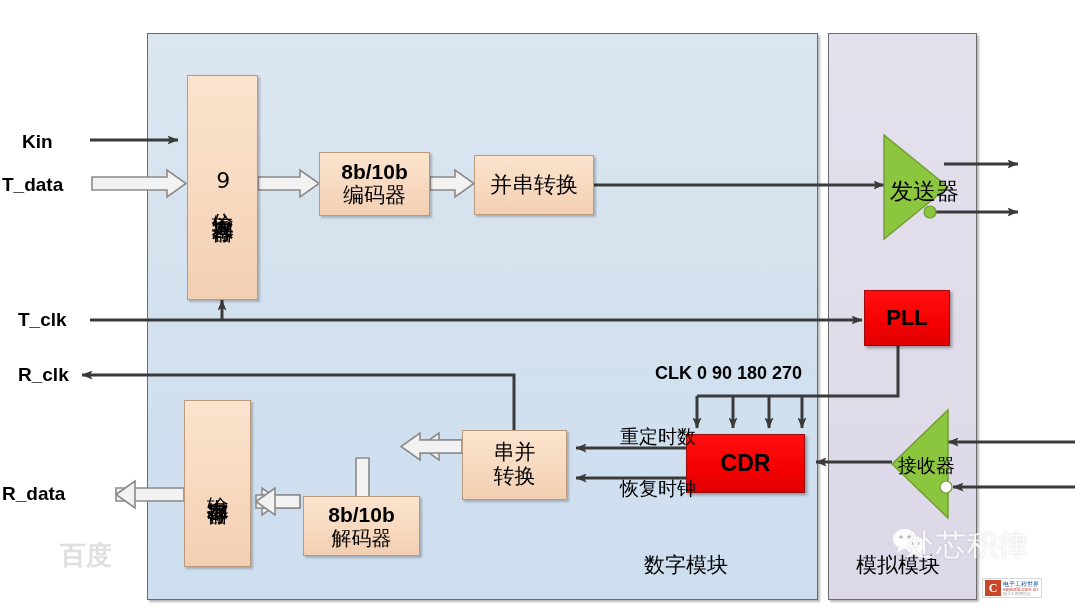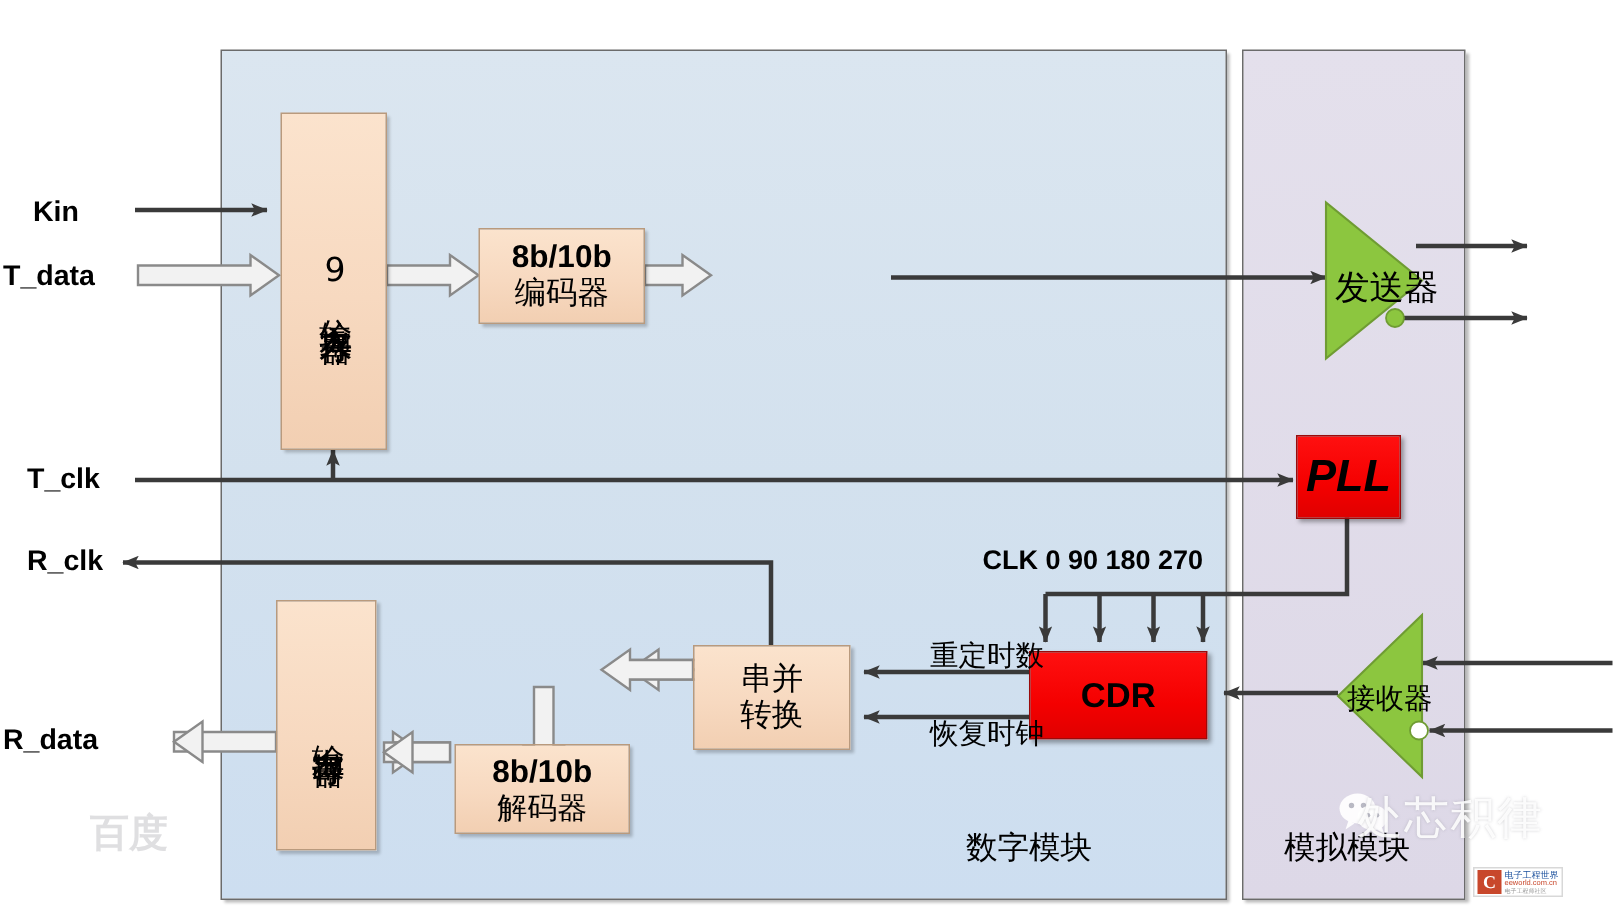--- a/index.html
+++ b/index.html
@@ -226,22 +226,25 @@
     </g>
   </svg>
 
   <div class="box vert-box" id="blk-input-register" style="left:187px; top:75px; width:71px; height:225px; font-size:22px;">9位输入寄存器</div>
 
   <div class="box" id="blk-encoder" style="left:319px; top:152px; width:111px; height:64px; font-size:21px;">
     <span class="line" style="font-weight:bold;font-family:'Liberation Sans',sans-serif;">8b/10b</span>
     <span class="line">编码器</span>
   </div>
 
-
-  <div class="redbox" id="blk-pll" style="left:864px; top:290px; width:70px; height:56px; font-size:30px;font-style:italic;">PLL</div>
+  <div class="box" id="blk-p2s" style="left:474px; top:155px; width:120px; height:60px; font-size:22px;">
+    <span class="line">并串转换</span>
+  </div>
+
+  <div class="redbox" id="blk-pll" style="left:864px; top:290px; width:86px; height:56px; font-size:22px;">PLL</div>
 
   <div class="redbox" id="blk-cdr" style="left:686px; top:434px; width:119px; height:59px; font-size:23px;">CDR</div>
 
   <div class="box" id="blk-s2p" style="left:462px; top:430px; width:105px; height:70px; font-size:21px;">
     <span class="line">串并</span>
     <span class="line">转换</span>
   </div>
 
 
   <div class="box" id="blk-decoder" style="left:303px; top:496px; width:117px; height:60px; font-size:20px;">

